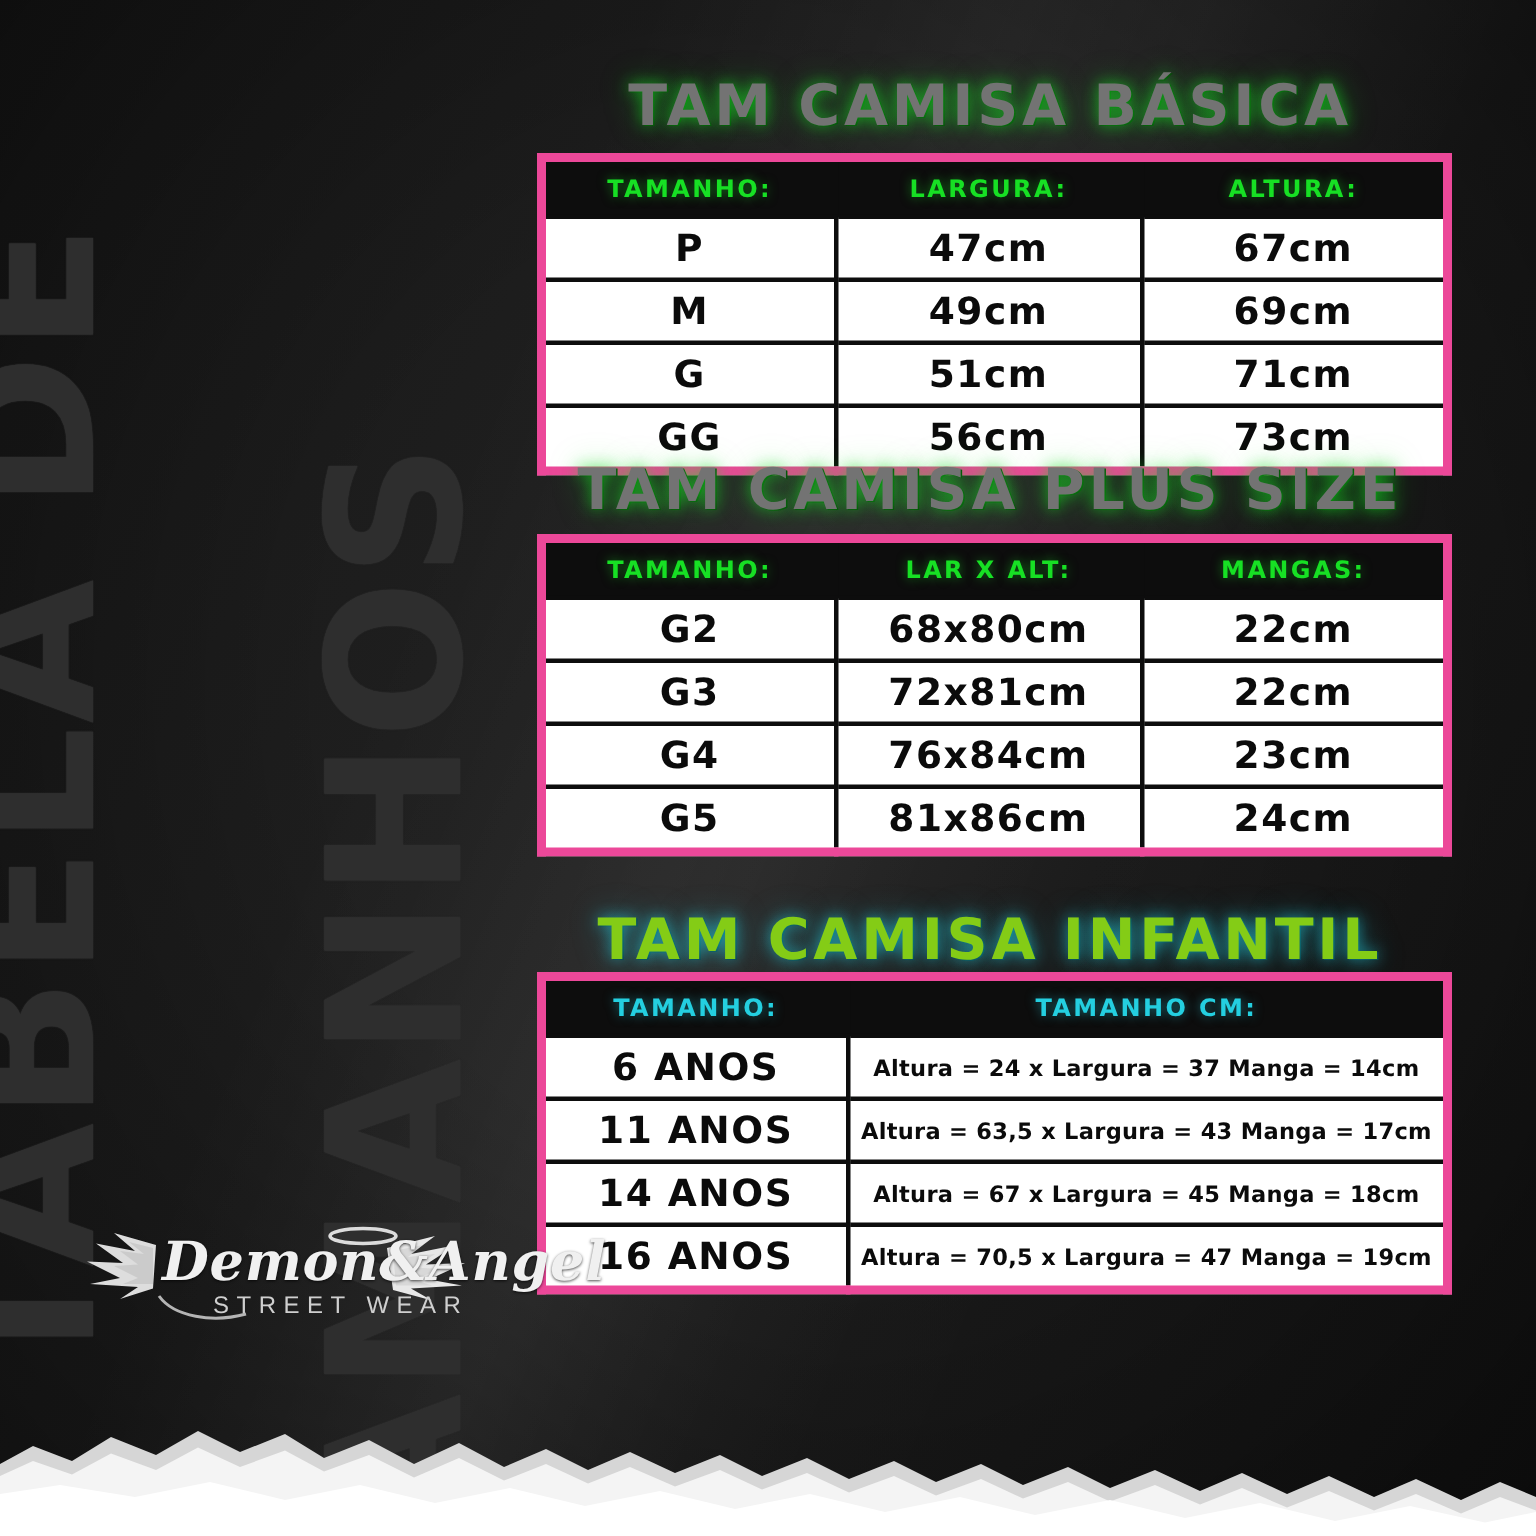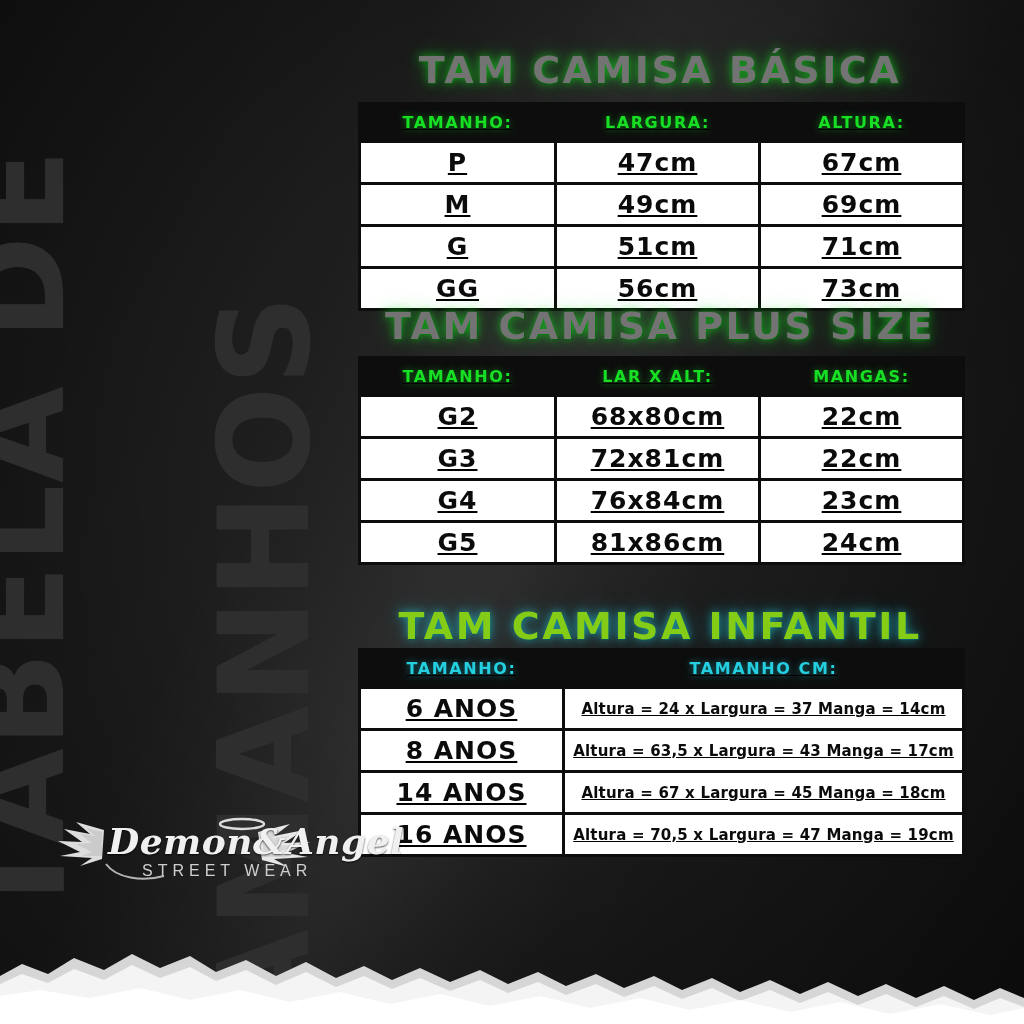--- a/index.html
+++ b/index.html
@@ -95,23 +95,22 @@
   .cyan {
     color: #84cc16;
     text-shadow: 0 0 10px rgba(36,207,224,0.65), 0 0 22px rgba(36,207,224,0.35), 1px 1px 0 #063238;
   }
 
   
   .tbl {
     position: absolute;
     border-collapse: collapse;
     background: #15803d;
-    border: 3px solid #ec4899;
+    border: 6px solid #ec4899;
     table-layout: fixed;
-    text-decoration: underline;
   }
   .tbl th, .tbl td {
     border: 3px solid #0d0d0d;
     text-align: center;
     font-family: "DejaVu Sans", sans-serif;
     color: #0b0b0b;
     background: #ffffff;
   }
   .tbl thead th {
     background: #0d0d0d;
@@ -253,21 +252,21 @@
         <th class="c">TAMANHO:</th>
         <th class="c">TAMANHO CM:</th>
       </tr>
     </thead>
     <tbody>
       <tr>
         <td>6 ANOS</td>
         <td class="small">Altura = 24 x Largura = 37  Manga = 14cm</td>
       </tr>
       <tr>
-        <td>8 ANOS</td>
+        <td>11 ANOS</td>
         <td class="small">Altura = 63,5 x Largura = 43  Manga = 17cm</td>
       </tr>
       <tr>
         <td>14 ANOS</td>
         <td class="small">Altura = 67 x Largura = 45  Manga = 18cm</td>
       </tr>
       <tr>
         <td>16 ANOS</td>
         <td class="small">Altura = 70,5 x Largura = 47  Manga = 19cm</td>
       </tr>

